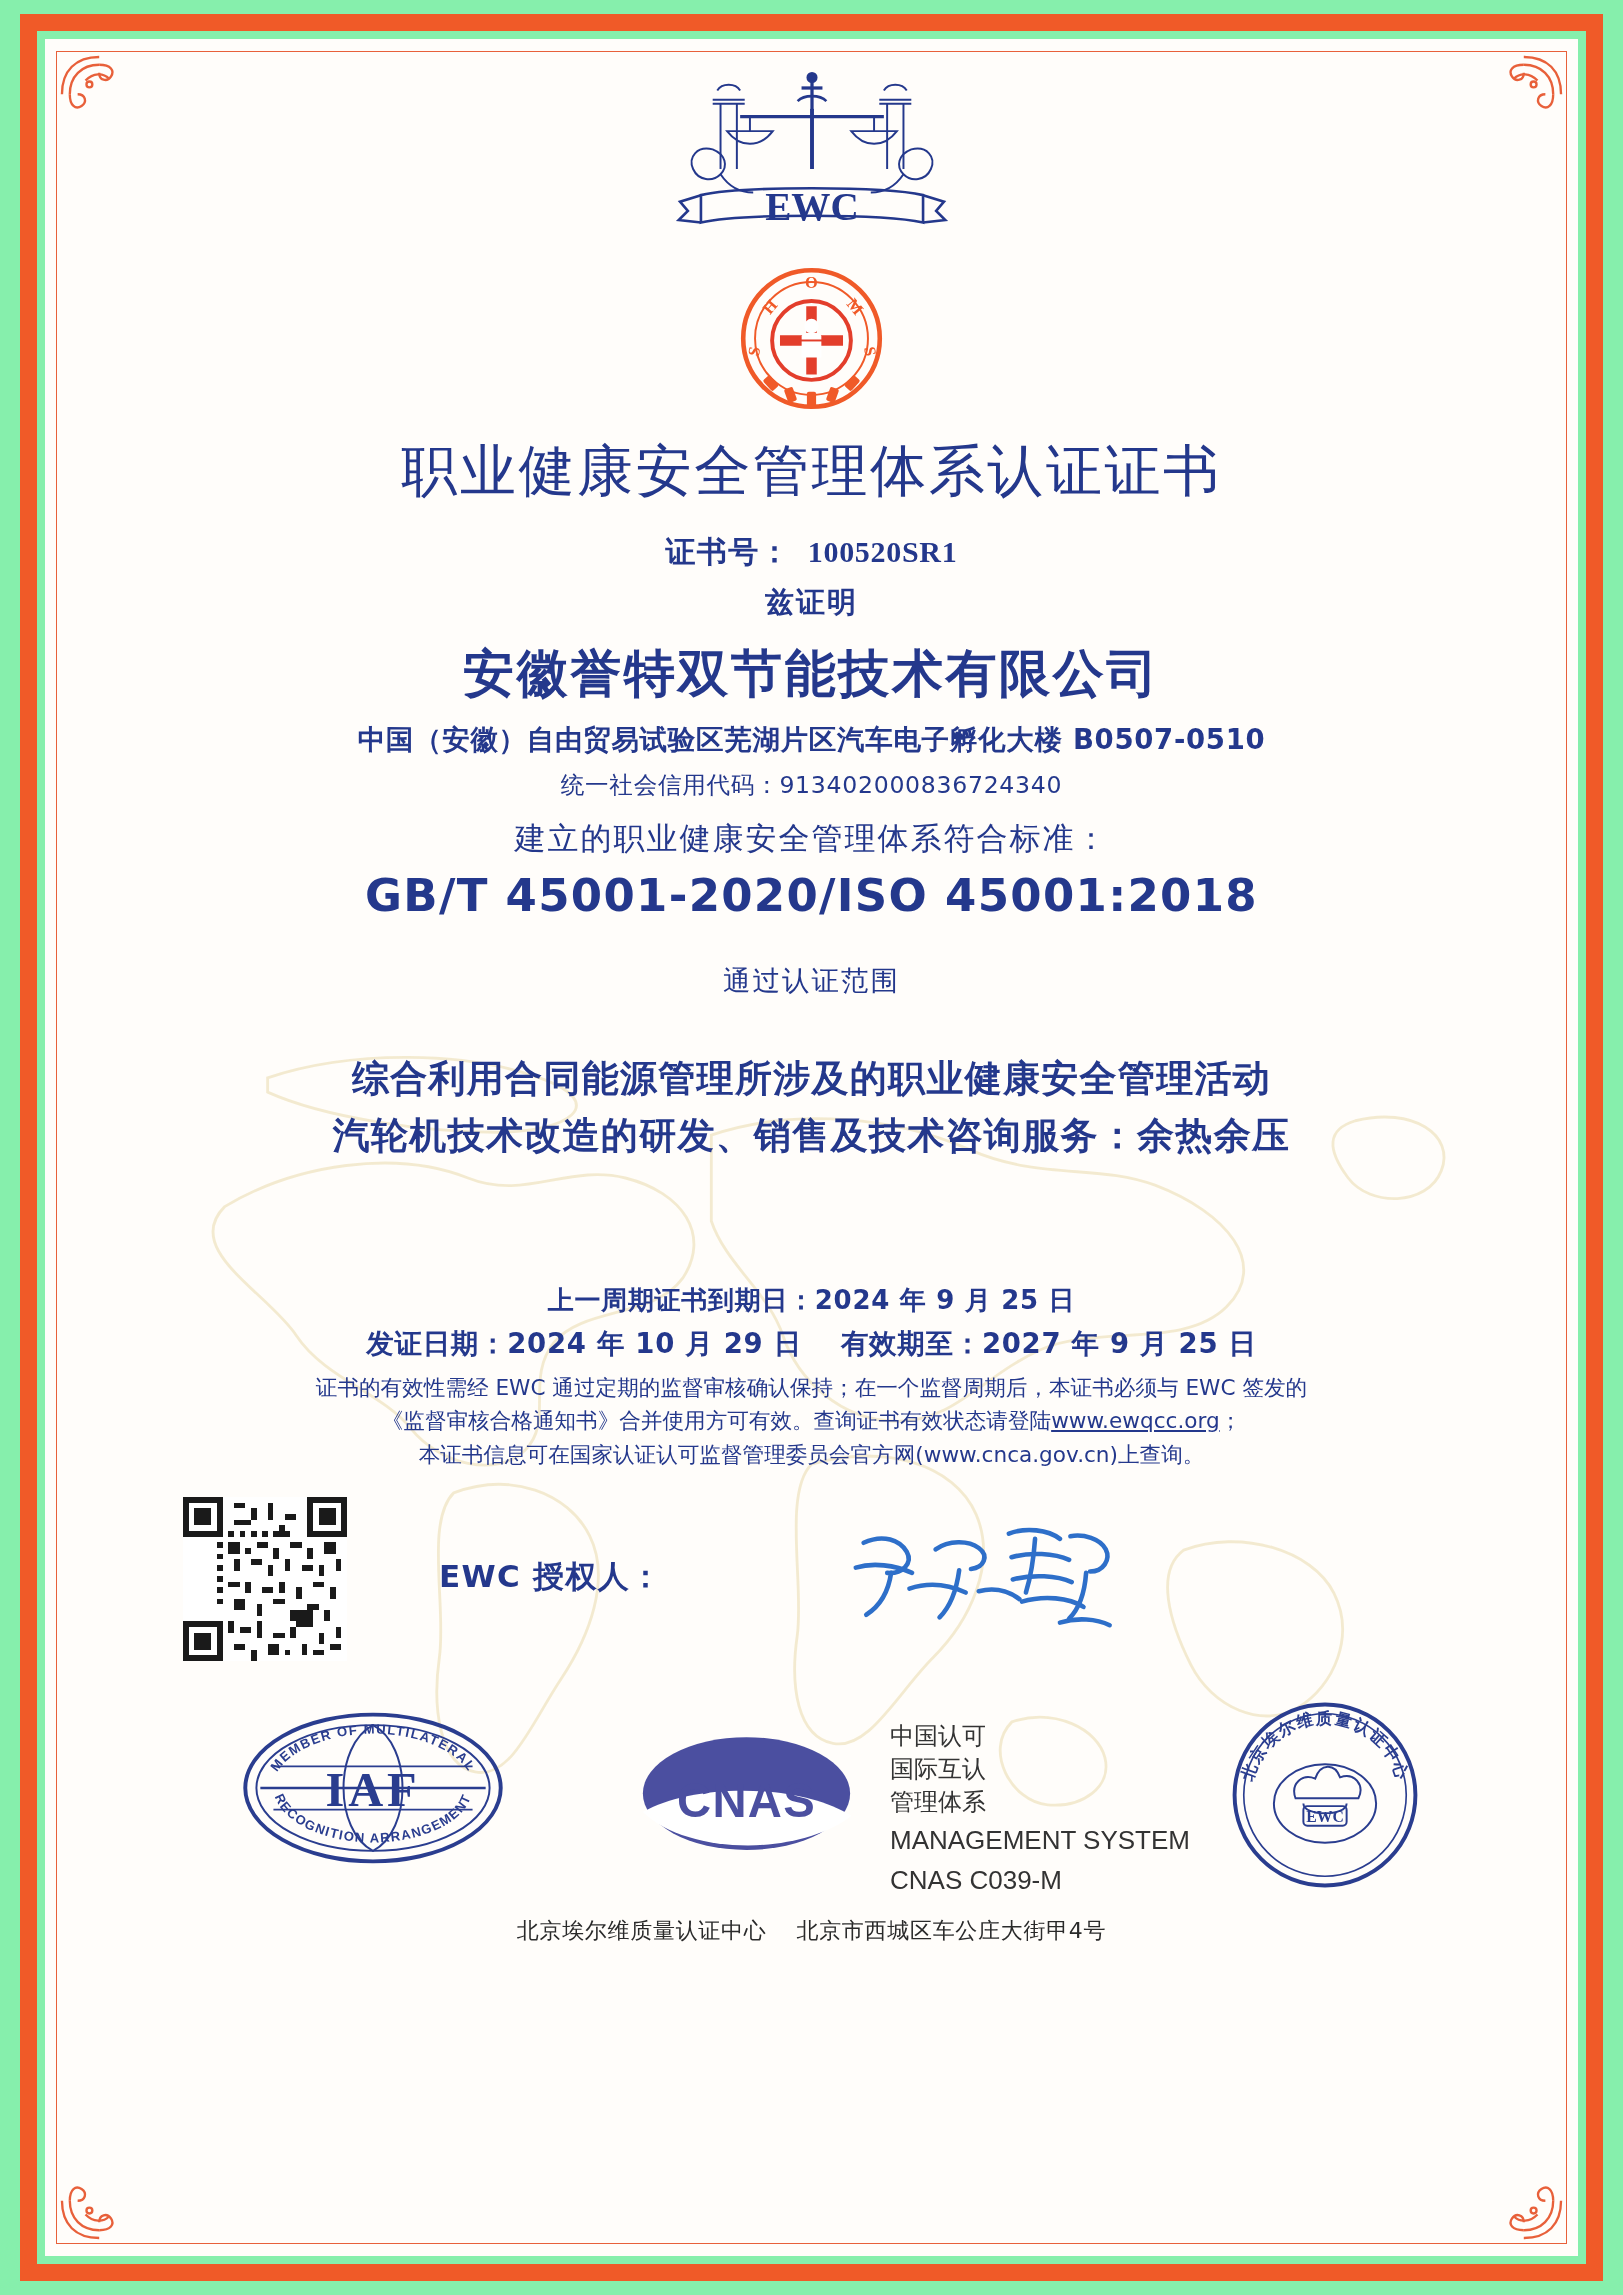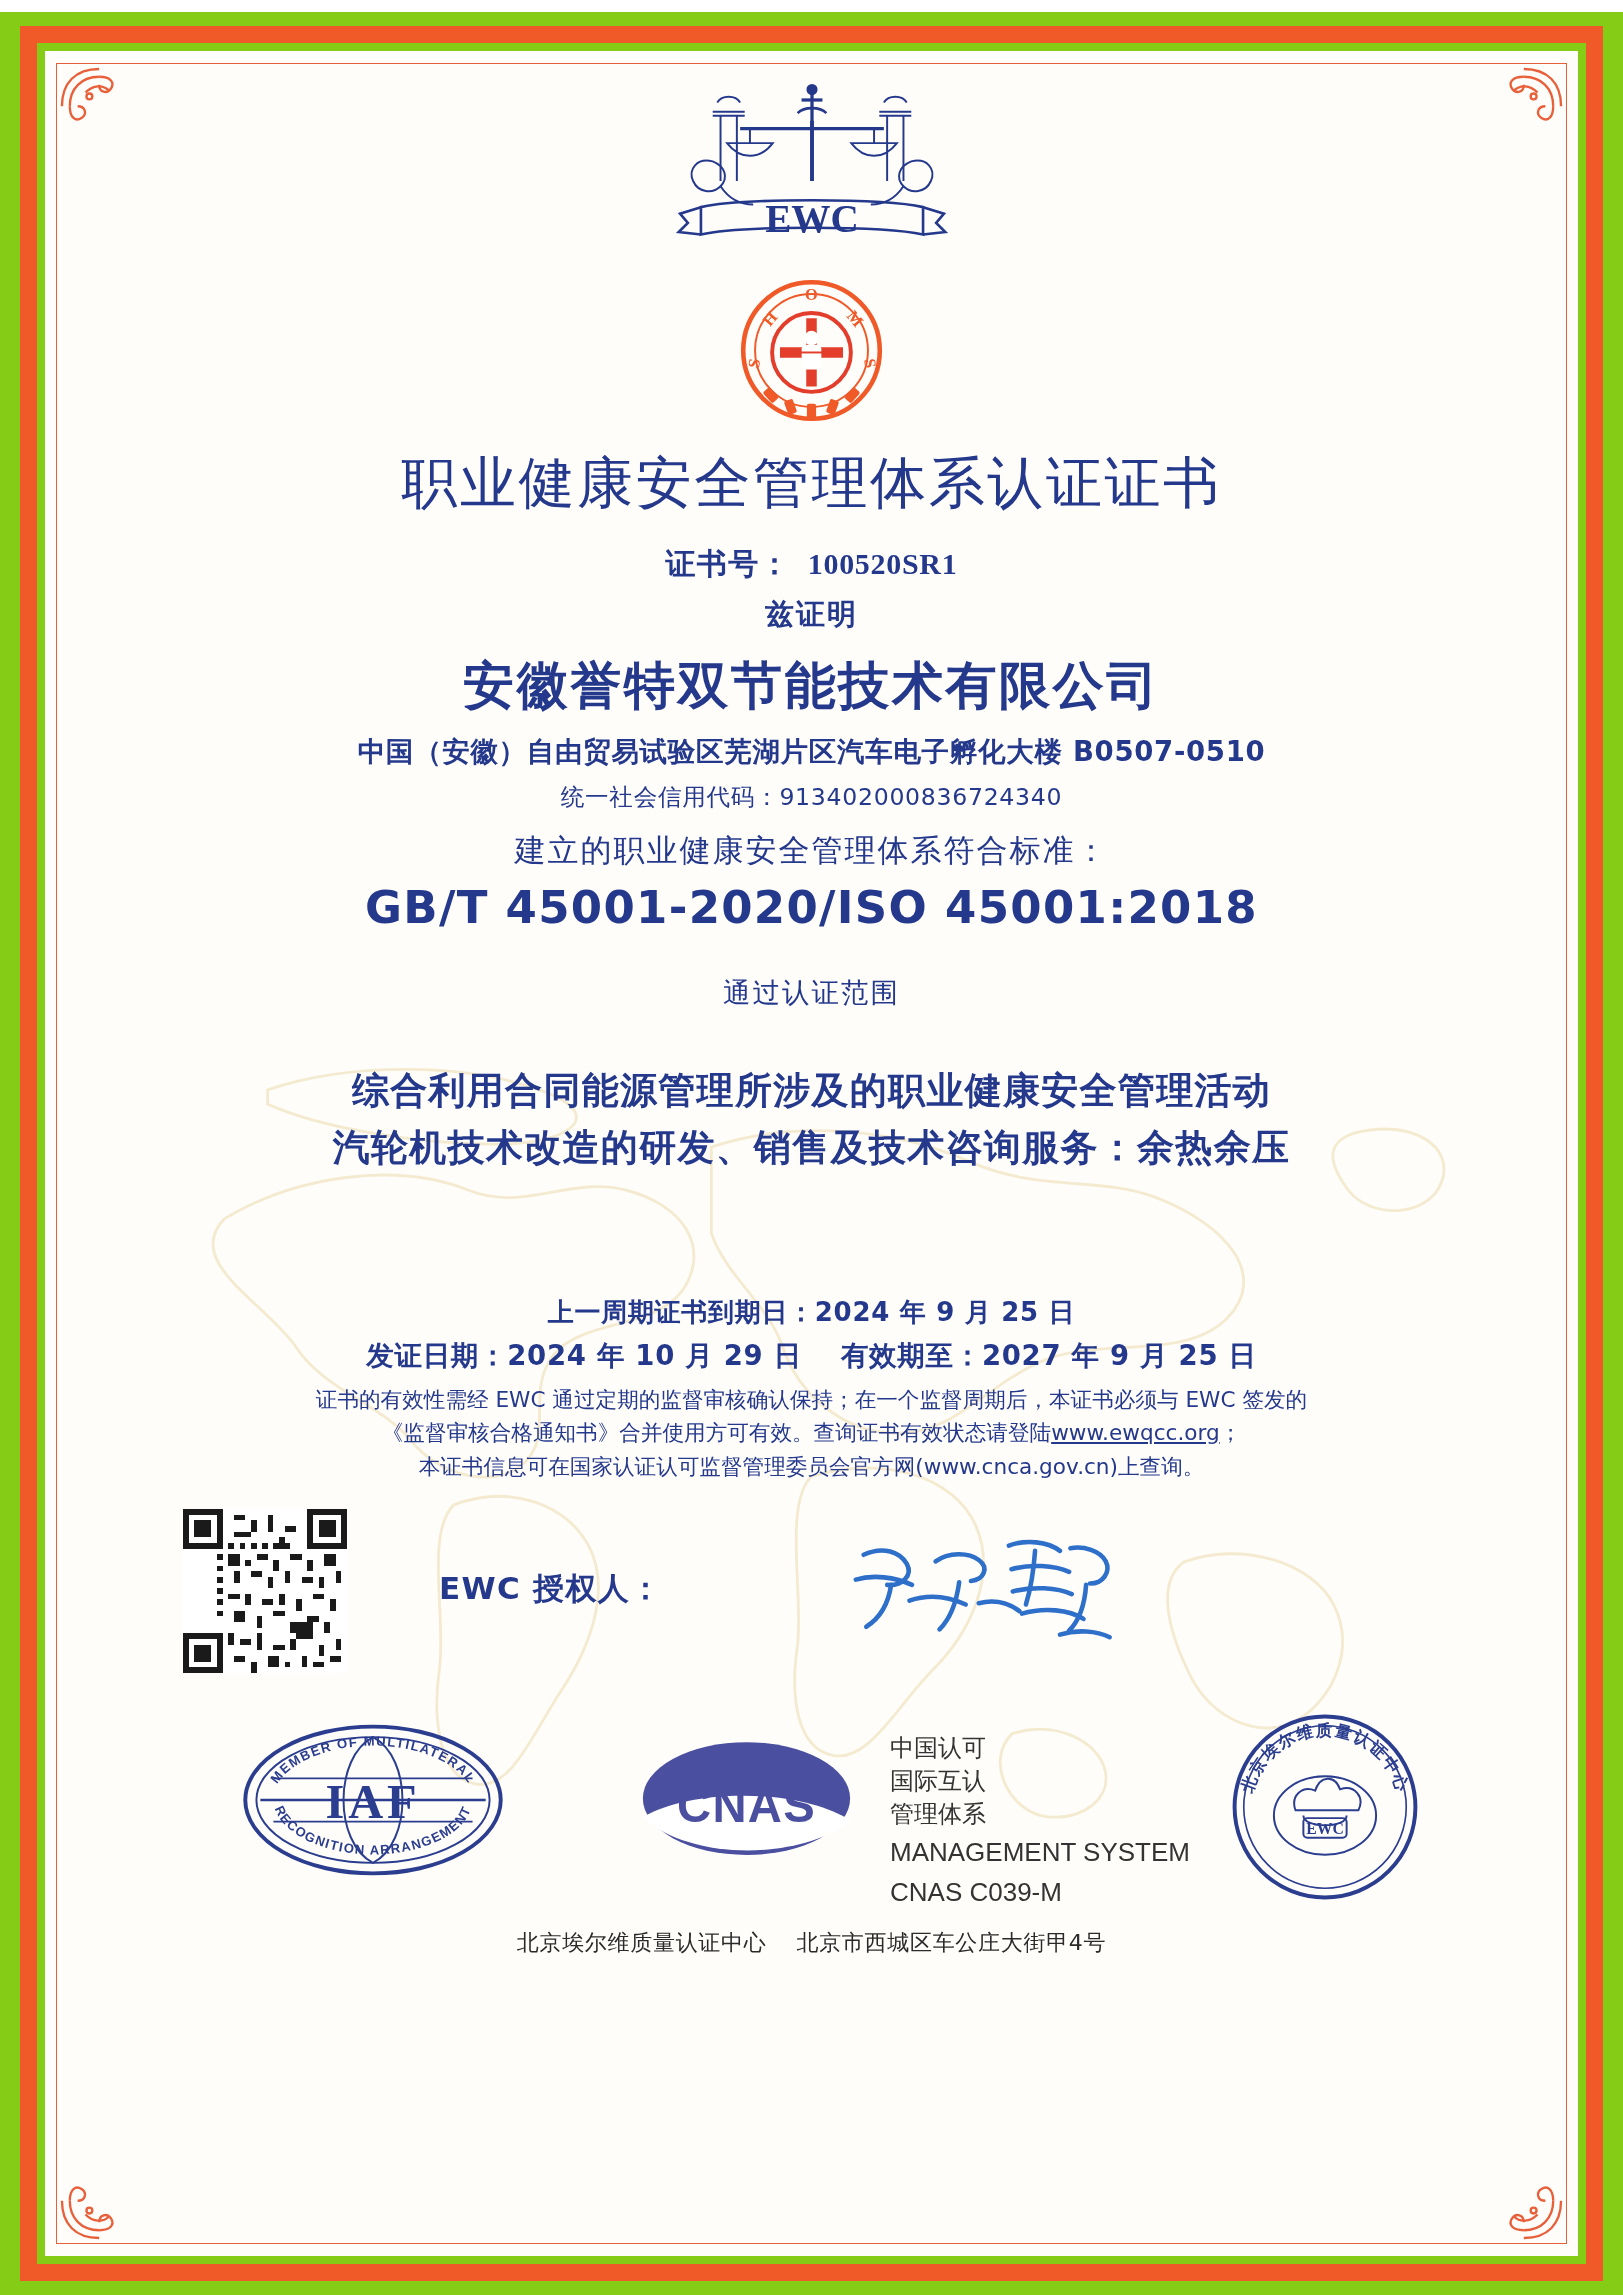--- a/index.html
+++ b/index.html
@@ -12,22 +12,21 @@
     height: 2295px;
     font-family: "Liberation Serif", serif;
     position: relative;
     overflow: hidden;
   }
 
   
   .page {
     position: absolute;
     inset: 0;
-    background: #84cc16;
-    margin-top: 12px;
+    background: #86efac;
   }
   .orange-border {
     position: absolute;
     left: 19.6px;
     top: 14.4px;
     right: 19.6px;
     bottom: 14.4px;
     border: 17px solid #F05A28;
     box-sizing: border-box;
   }
@@ -257,21 +256,21 @@
   .iaf {
     position: absolute;
     left: 170px;
     top: 19.6px;
     width: 262px;
     height: 164px;
   }
   .cnas-mark {
     position: absolute;
     left: 563px;
-    top: 26px;
+    top: 33px;
     width: 223px;
     height: 151px;
     text-align: center;
   }
   .cnas-text {
     position: absolute;
     left: 818px;
     top: 33px;
     text-align: left;
     color: #3b3b3b;

